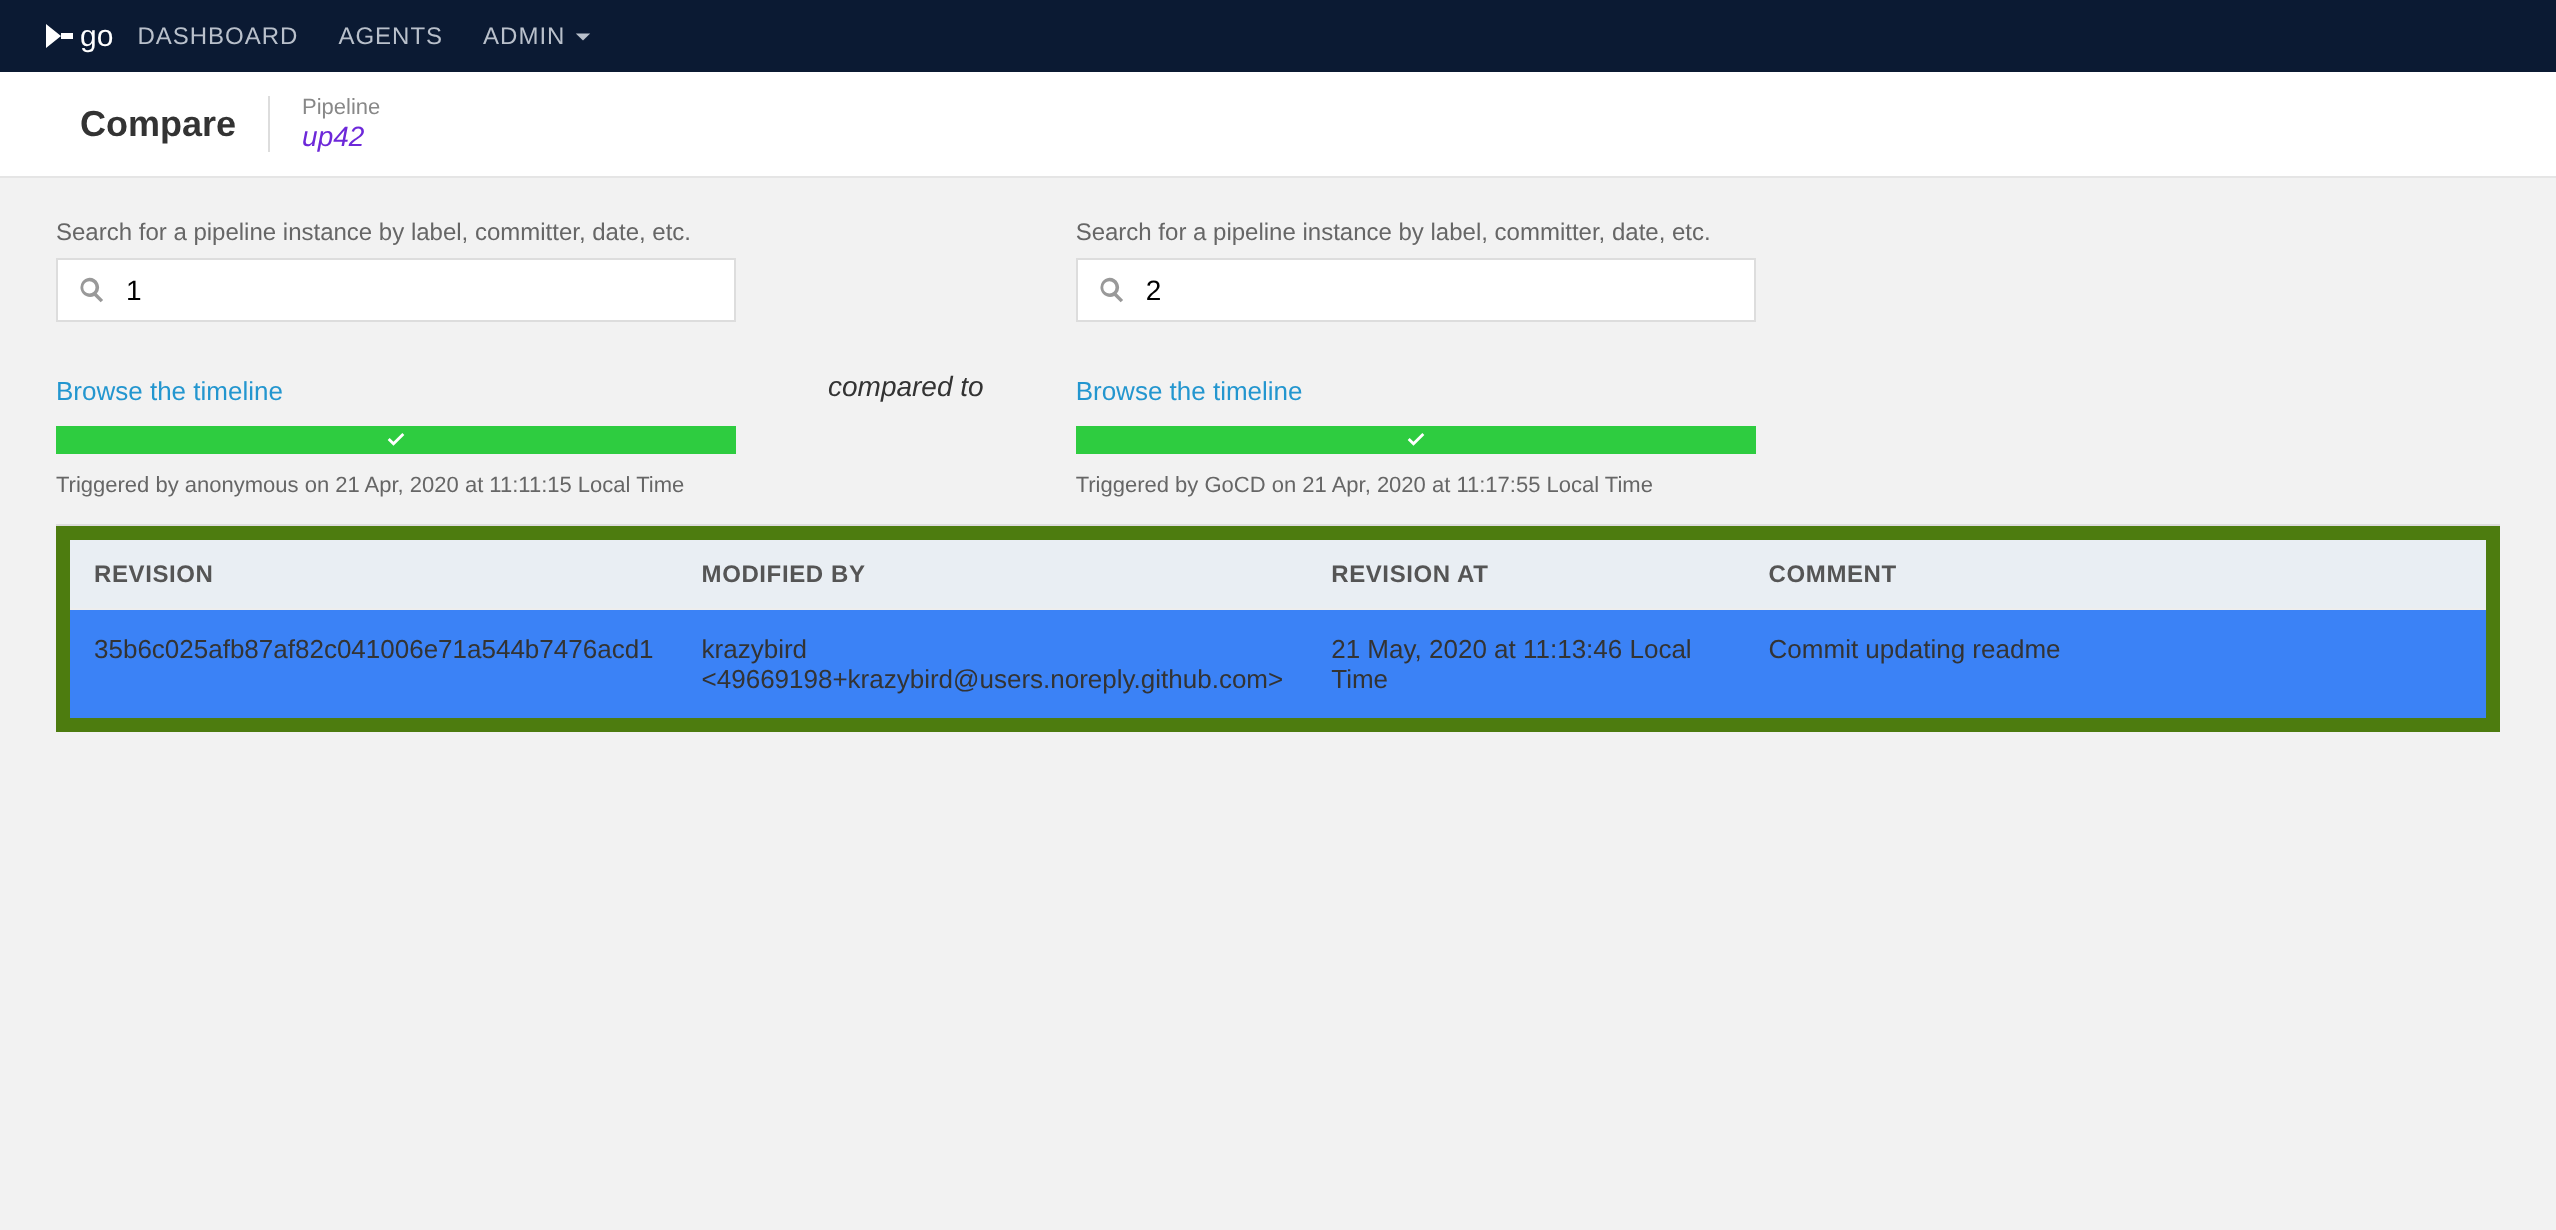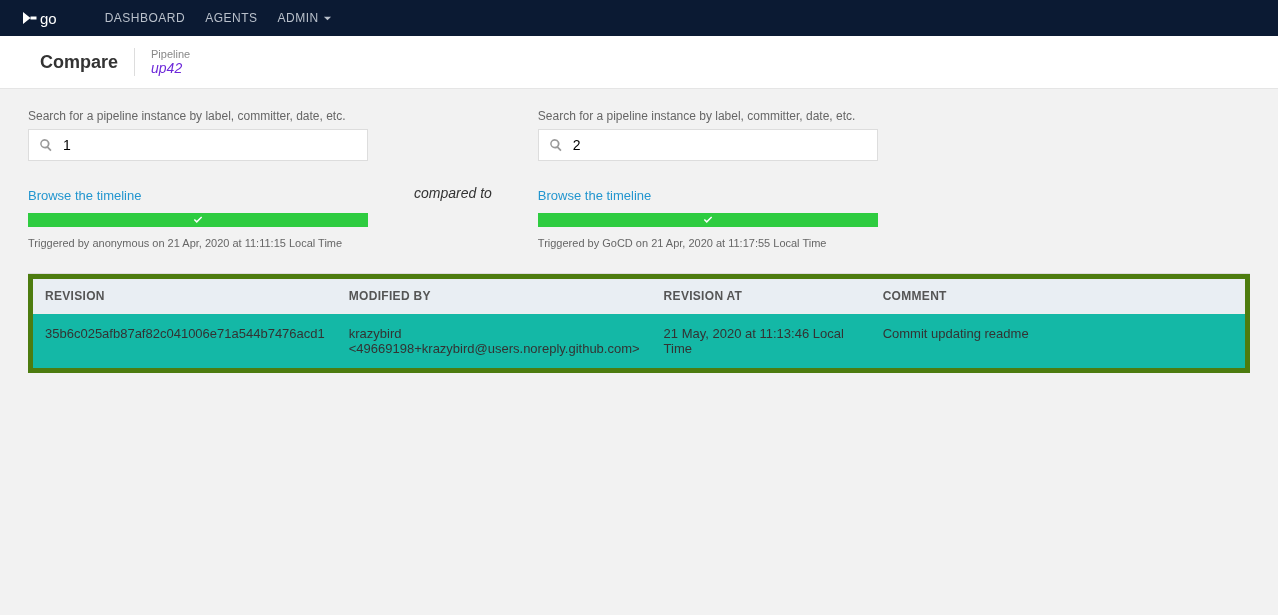--- a/index.html
+++ b/index.html
@@ -1,47 +1,47 @@
 <!DOCTYPE html>
 <html><head>
 <meta charset="utf-8">
 <style>
   * { box-sizing: border-box; margin: 0; padding: 0; }
   body { font-family: -apple-system, BlinkMacSystemFont, "Segoe UI", Helvetica, Arial, sans-serif; background: #f2f2f2; color: #333; font-size: 13px; }
   
   .topnav { background: #0b1a33; height: 36px; display: flex; align-items: center; padding: 0 20px; }
-  .logo { display: flex; align-items: center; margin-right: 48px; }
+  .logo { display: flex; align-items: center; margin-right: 12px; }
   .logo svg { width: 18px; height: 18px; }
   .logo-text { color: #fff; font-size: 15px; margin-left: 2px; font-weight: 400; }
   .nav-item { color: #b9c0cb; font-size: 12px; letter-spacing: 0.5px; margin-right: 20px; text-decoration: none; cursor: pointer; display:flex; align-items:center; gap:4px;}
   
   .header { background: #fff; padding: 12px 40px; display: flex; align-items: center; border-bottom: 1px solid #e5e5e5; }
   .header-title { font-size: 18px; font-weight: 600; color: #333; }
   .header-divider { width: 1px; height: 28px; background: #ddd; margin: 0 16px; }
   .header-meta-label { font-size: 11px; color: #888; }
   .header-meta-value { font-size: 14px; color: #6d28d9; font-style: italic; }
   
   .main { padding: 20px 28px; }
   
-  .compare-row { display: flex; align-items: flex-start; gap: 16px; border-bottom: 1px solid #ddd; padding-bottom: 24px;}
+  .compare-row { display: flex; align-items: flex-start; gap: 16px; border-bottom: 1px solid #ddd; padding-bottom: 13px;}
   .compare-col { width: 340px; }
   .compare-mid { align-self: center; margin-top: 28px; font-style: italic; color: #333; font-size:14px; padding:0 30px; }
   .search-label { font-size: 12px; color: #666; margin-bottom: 6px; display:block;}
   .search-box { background: #fff; border: 1px solid #ddd; display: flex; align-items: center; height: 32px; padding: 0 10px; }
   .search-box svg { width:14px; height:14px; fill:#999; }
   .search-input { border: none; outline: none; flex:1; font-size:14px; margin-left:10px; background:transparent;}
   .browse-link { color: #2396cf; font-size: 13px; display: inline-block; margin-top: 27px; cursor:pointer;text-align:right;}
   .status-bar { background: #2ecc40; height: 14px; margin-top: 10px; display:flex; align-items:center; justify-content:center; }
   .status-bar svg { width:10px; height:10px; }
   .triggered-text { font-size: 11px; color: #666; margin-top: 10px; }
   
   .changes-title { font-size: 17px; font-weight: 600; margin-top: 26px; margin-bottom: 18px;}
   .repo-line { font-size: 14px; color: #333; margin-bottom: 6px; }
   
-  table { width: 100%; border-collapse: collapse; background: #14b8a6; border:5px solid #4d7c0f;}
+  table { width: 100%; border-collapse: collapse; background: #3b82f6; border:7px solid #4d7c0f;}
   th { background: #e9eef3; font-size: 12px; color: #555; text-align: left; padding: 10px 12px; font-weight:600; letter-spacing:0.3px;}
   td { padding: 12px 12px; font-size: 13px; color: #333; vertical-align: top; border-top:1px solid #eee;}
 </style>
 </head>
 <body>
 
 <div class="topnav">
   <div class="logo">
     <svg viewBox="0 0 24 24">
         <path fill="#fff" d="M4 4 L14 12 L4 20 Z M14 10 L22 10 L22 14 L14 14 Z"></path>

